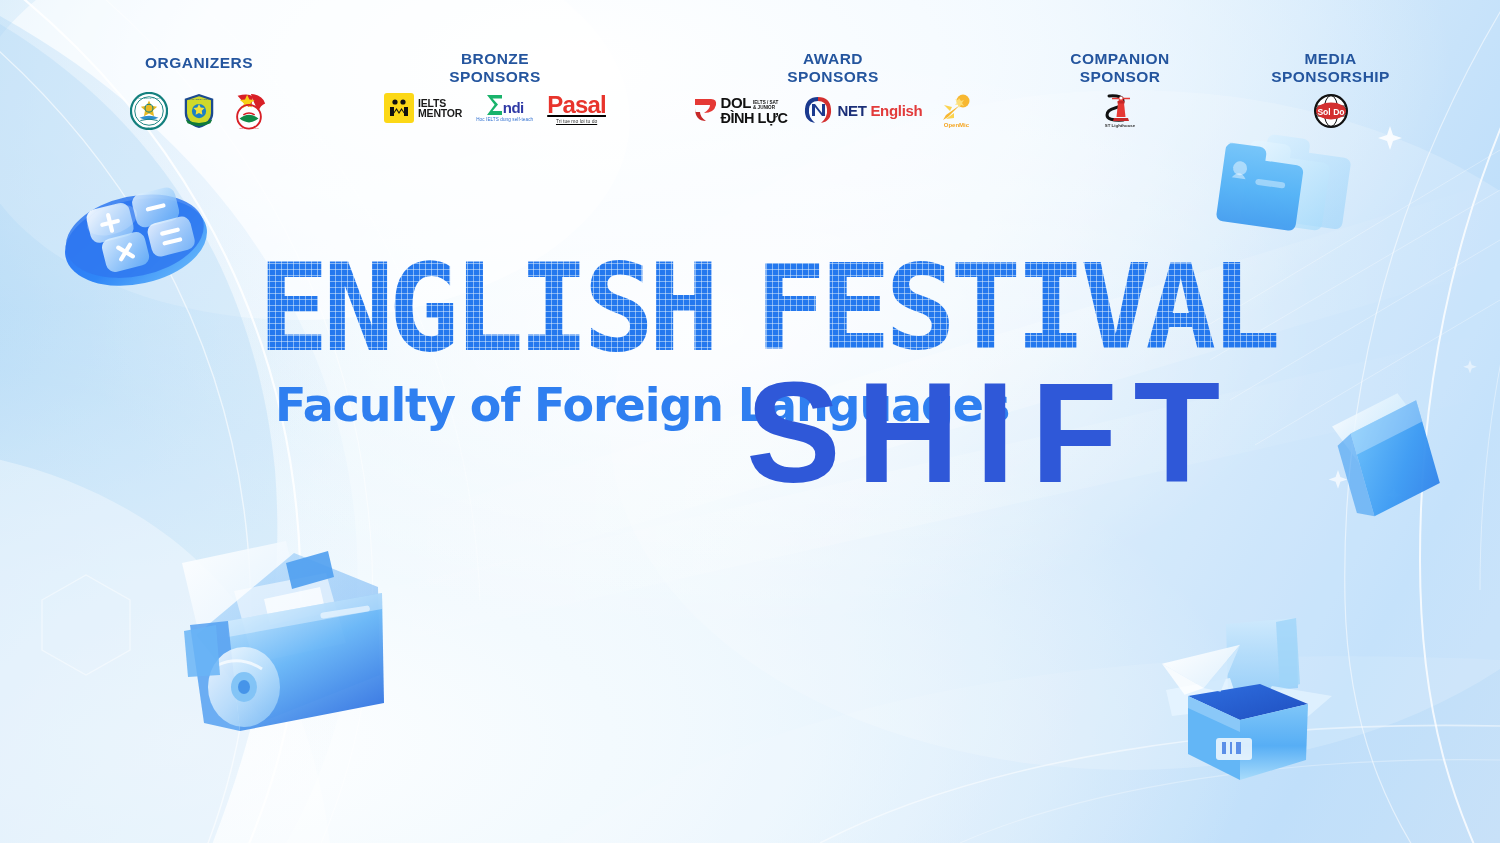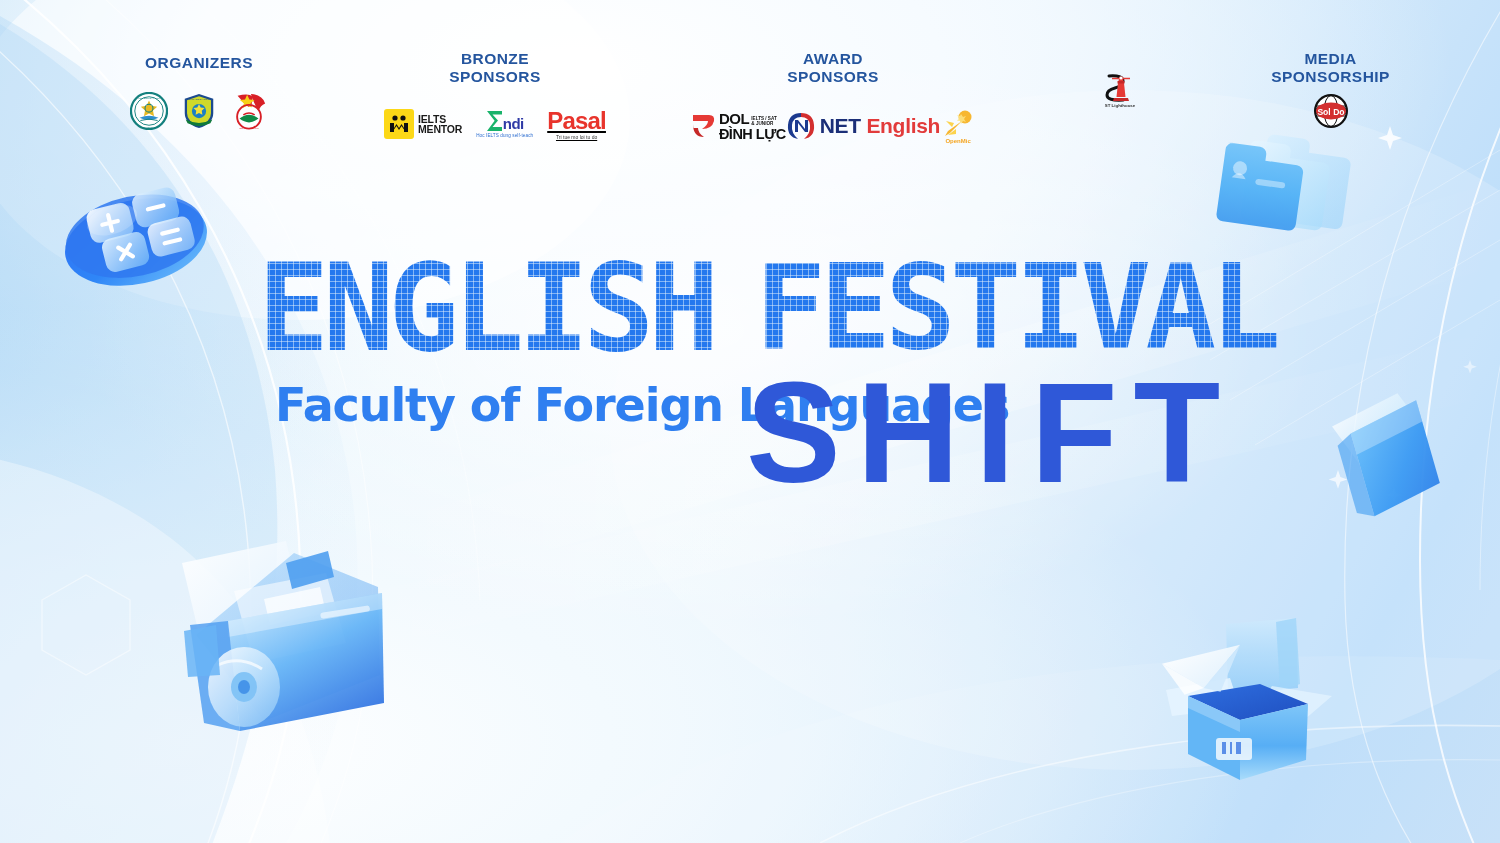--- a/index.html
+++ b/index.html
@@ -59,21 +59,21 @@
     font-size:15.5px; font-weight:700; letter-spacing:.45px;
     color:#24559e; line-height:1.16; white-space:nowrap;
     font-family:"Liberation Sans", sans-serif;
   }
   .sp-logos {
     margin-top:7px; display:flex; align-items:center; justify-content:center; gap:8px;
   }
 
   
   .emblem { width:38px; height:38px; flex:none; }
-  .logo-img { flex:none;margin-top:16px; }
+  .logo-img { flex:none; }
 
   
   .ielts-wrap { display:flex; align-items:center; gap:4px; }
   .ielts-sq {
     width:30px; height:30px; background:#fcd817; border-radius:3px;
     display:flex; align-items:center; justify-content:center;
   }
   .ielts-txt {
     font-size:10.5px; font-weight:800; color:#1a1a1a; line-height:1.02;
     letter-spacing:-.2px; text-align:left;
@@ -99,21 +99,21 @@
   
   .dol { display:flex; align-items:center; gap:3px; }
   .dol-txt { text-align:left; line-height:1; }
   .dol-row1 { display:flex; align-items:flex-end; gap:2px; }
   .dol-d { font-size:15px; font-weight:800; color:#111; letter-spacing:-.4px; }
   .dol-small { font-size:4.6px; font-weight:700; color:#111; line-height:1.12; text-align:left; }
   .dol-row2 { font-size:14.5px; font-weight:800; color:#111; letter-spacing:-.5px; margin-top:1px; }
 
   
   .net { display:flex; align-items:center; gap:4px; }
-  .net-txt { font-size:21px; font-weight:800; letter-spacing:-.3px; }
+  .net-txt { font-size:15px; font-weight:800; letter-spacing:-.3px; }
   .net-txt .n { color:#1b2f78; }
   .net-txt .e { color:#e23b3b; }
 
   
   .omic { display:flex; flex-direction:column; align-items:center; }
   .omic-sub { font-size:6px; font-weight:800; color:#f5a623; margin-top:-1px; }
 
   
   .stl { display:flex; flex-direction:column; align-items:center; }
   .stl-sub { font-size:4.4px; font-weight:700; color:#333; margin-top:0px; white-space:nowrap; }
@@ -485,21 +485,21 @@
           <div class="pasal-sub">Tri tue mo loi tu do</div>
         </div>
       </div>
     </div>
 
     <div class="sp-group" style="left:672px; top:2px; width:322px;">
       <div class="sp-title">
         <div>AWARD</div>
         <div>SPONSORS</div>
       </div>
-      <div class="sp-logos" style="gap:0;">
+      <div class="sp-logos" style="gap:16px;">
 
         <div class="dol logo-img">
           <svg width="26" height="28" viewBox="0 0 26 28">
             <path d="M 3 3 L 19 3 Q 25 3 24 9 Q 22 17 12 17 Q 18 13 18 9 L 3 9 Z" fill="#e53935"></path>
             <path d="M 3 12 Q 3 25 14 25 Q 8 21 8 16 L 3 16 Z" fill="#c62828"></path>
           </svg>
           <div class="dol-txt">
             <div class="dol-row1">
               <span class="dol-d">DOL</span>
               <span class="dol-small">
@@ -530,20 +530,24 @@
             <path d="M 14 14 L 6 12 L 12 18 Z" fill="#fcd34d"></path>
             <path d="M 16 20 L 8 26 L 16 25 Z" fill="#fcd34d"></path>
             <path d="M 21 5 l 2 3 3 -1 -2 3 2 3 -3 -1 -2 3 -1 -3 -3 0 2 -3 -2 -3 3 1z" fill="#fde68a" opacity=".8"></path>
           </svg>
           <div class="omic-sub">OpenMic</div>
         </div>
       </div>
     </div>
 
     <div class="sp-group" style="left:1025px; top:2px; width:190px;">
+      <div class="sp-title">
+        <div>COMPANION</div>
+        <div>SPONSOR</div>
+      </div>
       <div class="sp-logos">
         <div class="stl logo-img">
           <svg width="34" height="30" viewBox="0 0 34 30">
             <path d="M 6 3 Q 20 2 20 8 Q 20 13 12 15 Q 4 17 4 22 Q 4 28 20 27" fill="none" stroke="#111" stroke-width="3" stroke-linecap="round"></path>
             <path d="M 15 10 L 21 10 L 22.5 24 L 13.5 24 Z" fill="#e53935"></path>
             <path d="M 14.5 8 L 21.5 8 L 21.5 10.5 L 14.5 10.5 Z" fill="#c62828"></path>
             <path d="M 16.5 3.5 L 19.5 3.5 L 20.5 8 L 15.5 8 Z" fill="#e53935"></path>
             <circle cx="18" cy="5" r="1.6" fill="#fff"></circle>
             <path d="M 9 5.5 L 16 5.5 M 20 5.5 L 27 5.5" stroke="#e53935" stroke-width="1.6"></path>
             <path d="M 11 25 L 25 25 L 26 28 L 10 28 Z" fill="#c62828"></path>

